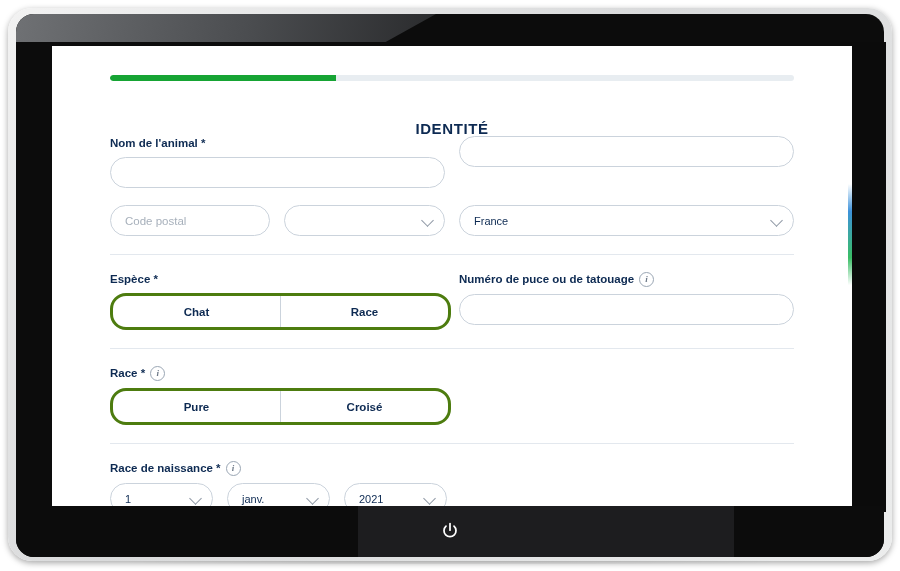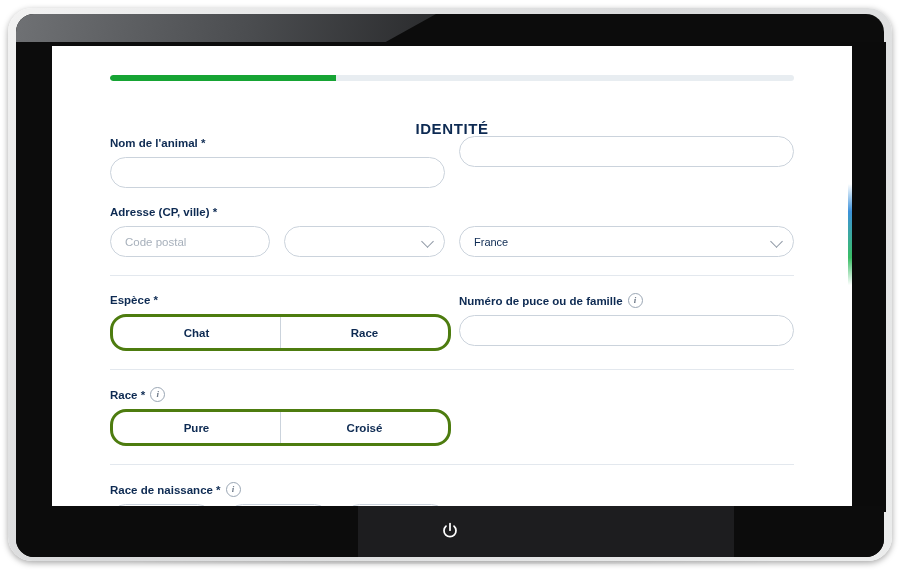--- a/index.html
+++ b/index.html
@@ -140,21 +140,21 @@
   }
   .col-left { width: 335px; }
   .col-right { width: 335px; }
 
   .label {
     font-size: 11.5px;
     font-weight: bold;
     color: #0d2a52;
     margin: 0 0 7px 0;
     display: flex;
-    align-items: center;
+    align-items: flex-start;
     gap: 5px;
     line-height: 14px;
   }
 
   .info-icon {
     display: inline-flex;
     align-items: center;
     justify-content: center;
     width: 13px;
     height: 13px;
@@ -306,23 +306,20 @@
               <span>Nom de l'animal *</span>
             </div>
             <input class="field" type="text" placeholder="" style="">
           </div>
           <div class="col-right">
             <input class="field" type="text" placeholder="" style="">
           </div>
         </div>
 
         <div class="group">
-          <div class="label">
-            <span>Adresse (CP, ville) *</span>
-          </div>
           <div class="addr-row">
             <input class="field addr-cp" type="text" placeholder="Code postal" style="">
             <div class="select addr-city empty">
               <span></span>
               <span class="chev"></span>
             </div>
             <div class="select addr-country">
               <span>France</span>
               <span class="chev"></span>
             </div>
@@ -336,21 +333,21 @@
             <div class="label">
               <span>Espèce *</span>
             </div>
             <div class="toggle">
               <div>Chat</div>
               <div>Race</div>
             </div>
           </div>
           <div class="col-right">
             <div class="label">
-              <span>Numéro de puce ou de famille</span>
+              <span>Numéro de puce ou de tatouage</span>
               <span class="info-icon">i</span>
             </div>
             <input class="field" type="text" placeholder="" style="">
           </div>
         </div>
 
         <div class="divider"></div>
 
         <div class="group">
           <div class="label">

